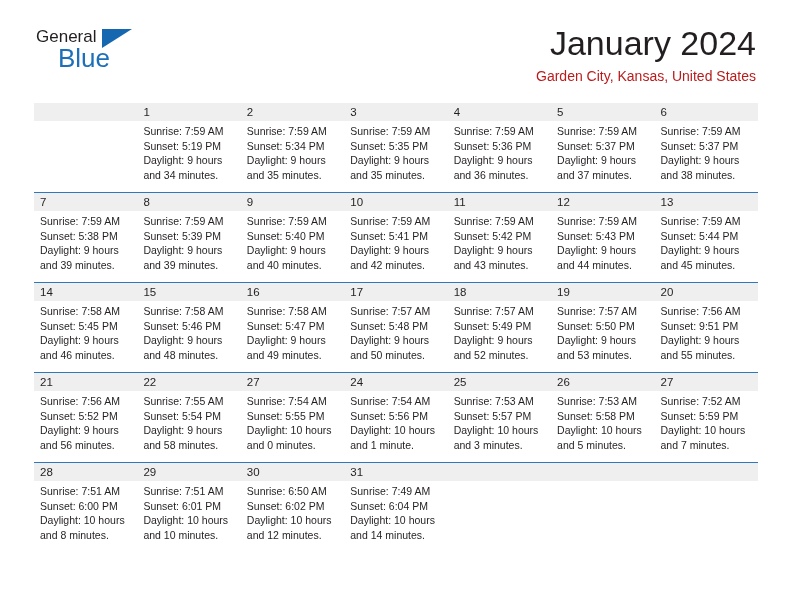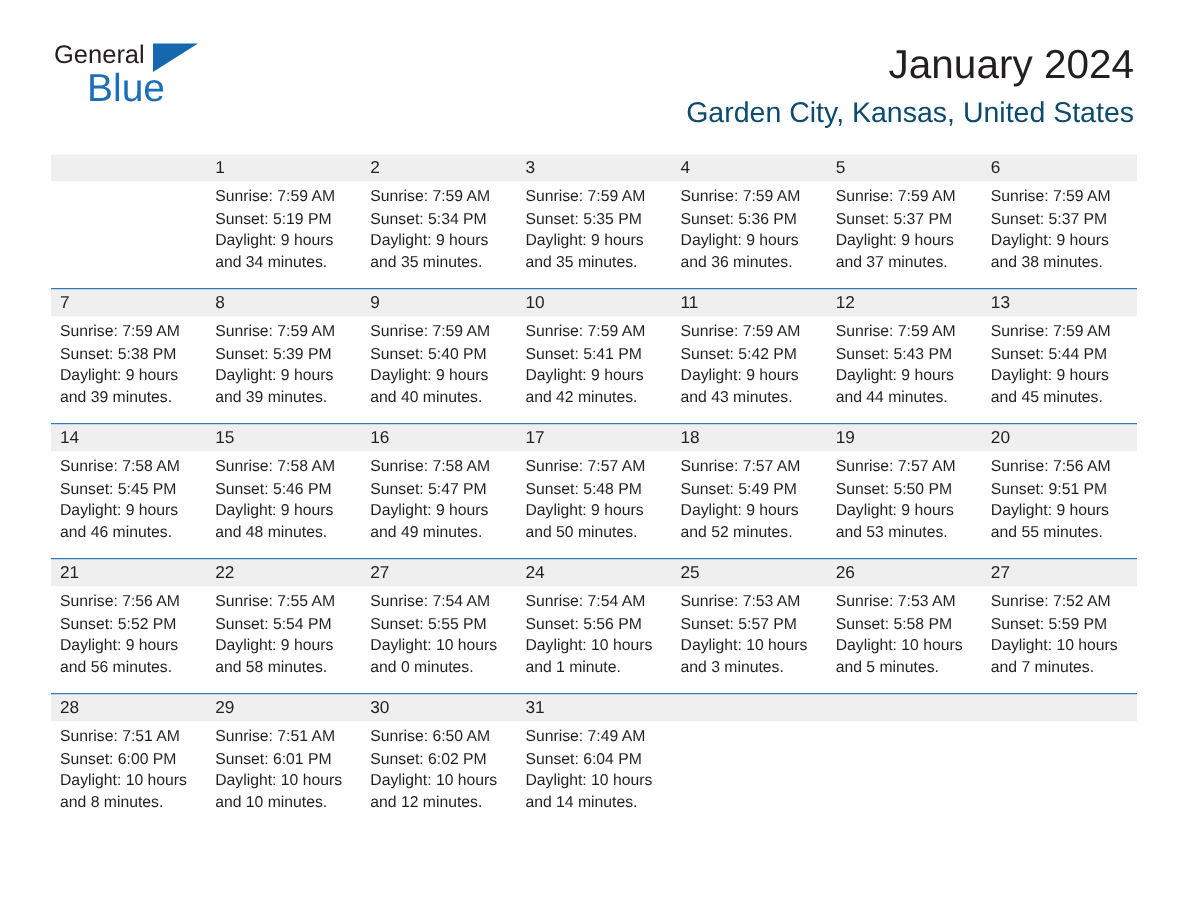--- a/index.html
+++ b/index.html
@@ -56,28 +56,28 @@
     width: 0;
     height: 0;
     border-left: 30px solid #1567b0;
     border-bottom: 19px solid transparent;
   }
   .title-block {
     text-align: right;
     padding-top: 2px;
   }
   .cal-title {
-    font-size: 27px;
+    font-size: 34px;
     color: #231f20;
     line-height: 30px;
     white-space: nowrap;
   }
   .cal-sub {
-    font-size: 19px;
-    color: #0c4a6e;
+    font-size: 14px;
+    color: #b91c1c;
     line-height: 18px;
     margin-top: 9px;
     white-space: nowrap;
   }
 
   
   .cal {
     margin: 18px 34px 0 34px;
     width: 724px;
     box-sizing: border-box;

